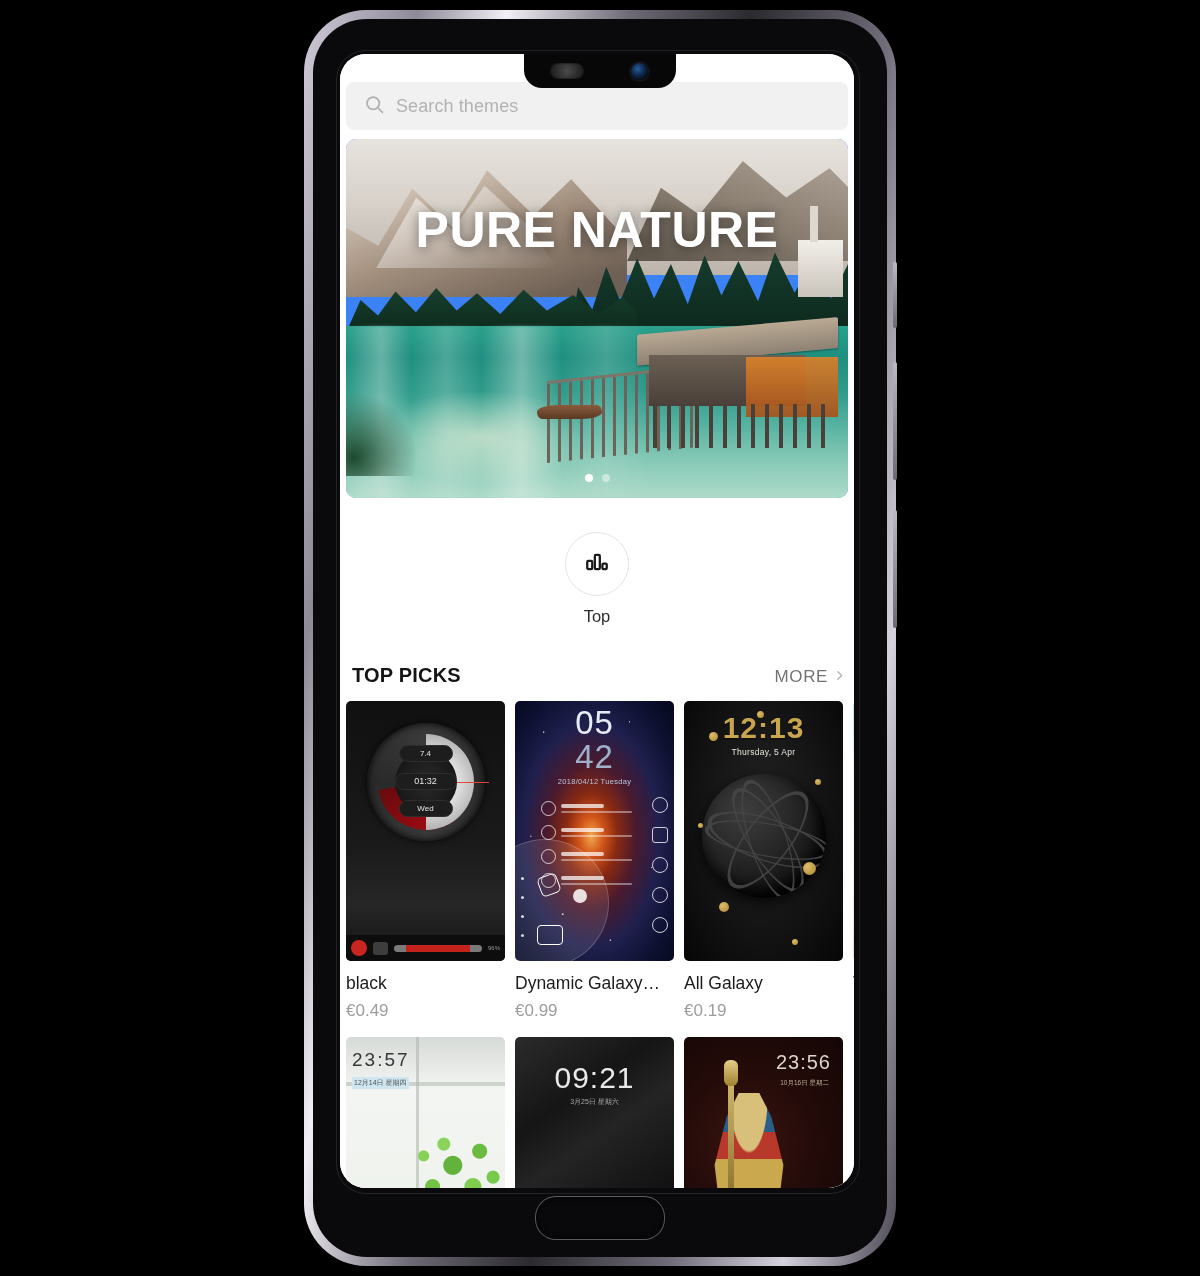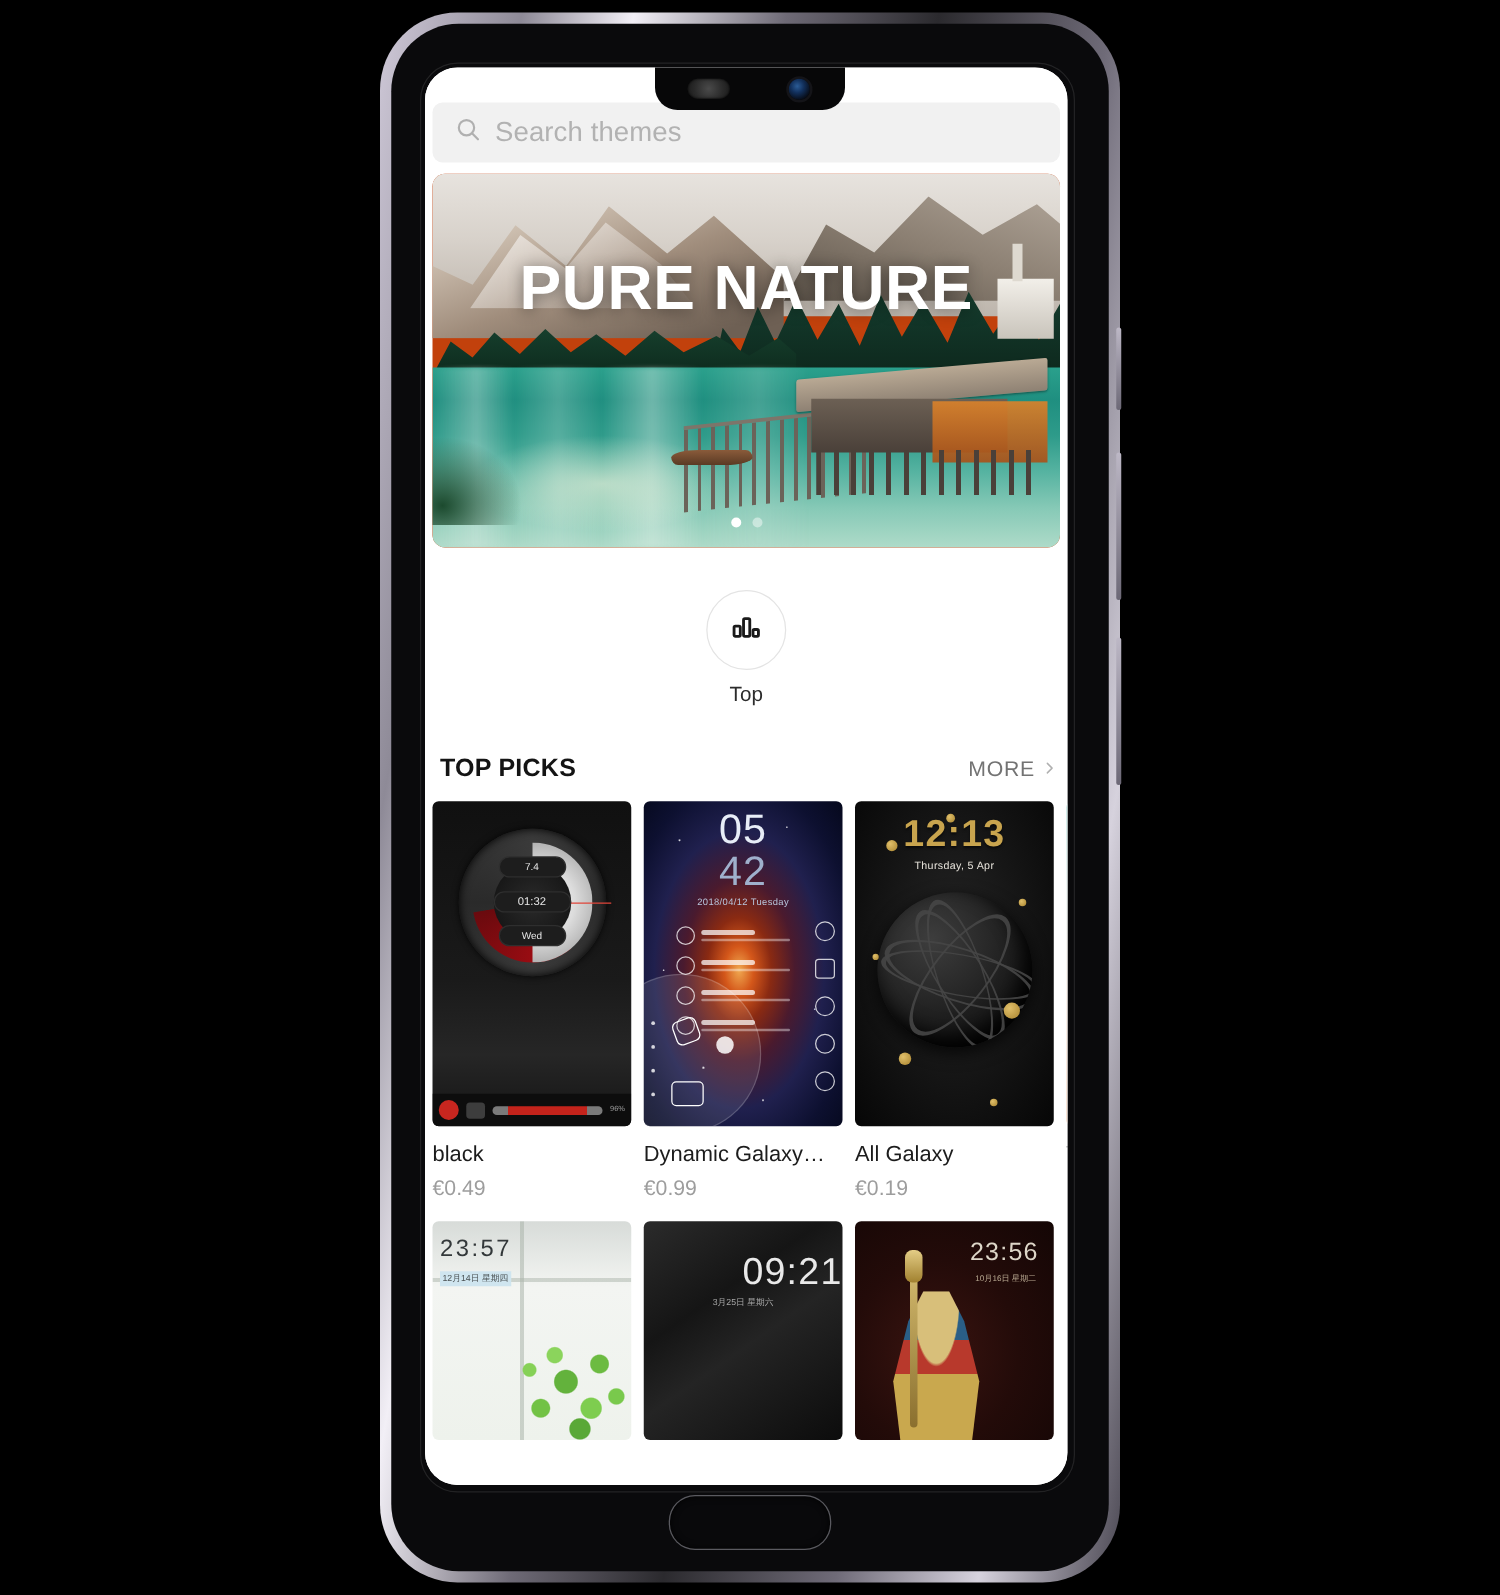--- a/index.html
+++ b/index.html
@@ -65,27 +65,27 @@
   .app-scroll{position:absolute;left:0;top:0;width:514px;}
 
   .statusbar{height:18px;}
 
   .search-wrap{padding:10px 6px 0 6px;}
   .search-bar{
     display:flex;align-items:center;gap:11px;height:48px;
     background:#f1f1f1;border-radius:8px;padding:0 18px;
   }
   .search-bar svg{flex:0 0 auto;}
-  .search-ph{color:#b2b2b2;font-size:22px;letter-spacing:.1px;}
+  .search-ph{color:#b2b2b2;font-size:18px;letter-spacing:.1px;}
 
   
   .banner-wrap{padding:9px 6px 0 6px;}
   .banner{
-    position:relative;height:299px;border-radius:10px;overflow:hidden;
-    background:#c2410c;
+    position:relative;height:359px;border-radius:10px;overflow:hidden;
+    background:#3b82f6;
   }
   .sky{position:absolute;left:0;top:0;width:100%;height:38%;
     background:linear-gradient(180deg,#e7e3de 0%,#d8d2cb 45%,#bdb5ac 100%);}
   .mtn-l{position:absolute;left:-6%;top:2%;width:62%;height:42%;
     background:linear-gradient(160deg,#f0ece7 0%,#cdbfb0 30%,#a08d7c 58%,#6e6054 90%);
     clip-path:polygon(0% 100%,8% 52%,20% 66%,31% 28%,44% 54%,55% 16%,70% 46%,82% 22%,100% 62%,100% 100%);}
   .mtn-hl{position:absolute;left:2%;top:8%;width:40%;height:28%;
     background:linear-gradient(150deg,rgba(255,255,255,.75),rgba(255,255,255,0));
     clip-path:polygon(10% 100%,30% 30%,48% 62%,64% 18%,86% 58%,100% 100%);}
   .mtn-r{position:absolute;right:-4%;top:0%;width:48%;height:34%;
@@ -265,21 +265,21 @@
     background:
       radial-gradient(circle at 30% 70%,#72c245 0 7px,transparent 8px),
       radial-gradient(circle at 48% 52%,#63b23c 0 9px,transparent 10px),
       radial-gradient(circle at 66% 70%,#7ecd4f 0 8px,transparent 9px),
       radial-gradient(circle at 40% 34%,#8bd45c 0 6px,transparent 7px),
       radial-gradient(circle at 72% 40%,#6cbb41 0 7px,transparent 8px),
       radial-gradient(circle at 22% 44%,#86d157 0 5px,transparent 6px),
       radial-gradient(circle at 58% 84%,#5aa837 0 8px,transparent 9px),
       radial-gradient(circle at 84% 62%,#79c94c 0 6px,transparent 7px);}
   .b-b{background:linear-gradient(145deg,#2b2b2b 0%,#151515 35%,#242424 55%,#0c0c0c 100%);}
-  .bb-time{position:absolute;left:0;right:0;top:24px;text-align:right;
+  .bb-time{position:absolute;left:0;right:0;top:24px;text-align:center;
     font-size:30px;color:#e9e9e9;font-weight:300;letter-spacing:1px;}
   .bb-date{position:absolute;left:0;right:0;top:60px;text-align:center;font-size:7px;color:#a8a8a8;}
   .b-c{background:radial-gradient(ellipse at 40% 60%,#3a1410 0%,#230b09 50%,#140605 100%);}
   .bc-time{position:absolute;right:12px;top:14px;font-size:20px;color:#ddd6c8;letter-spacing:1px;}
   .bc-date{position:absolute;right:14px;top:42px;font-size:6.5px;color:#b9aa92;}
   .bc-fig{position:absolute;left:22px;bottom:-10px;width:86px;height:150px;
     background:
       radial-gradient(ellipse at 50% 18%,#d8bf7a 0 18px,transparent 19px),
       linear-gradient(180deg,rgba(0,0,0,0) 0 22%,#2a5e86 22% 40%,#b8392c 40% 58%,#c9a84e 58% 100%);
     clip-path:polygon(18% 100%,10% 62%,24% 30%,38% 14%,62% 14%,76% 30%,90% 62%,82% 100%);}

